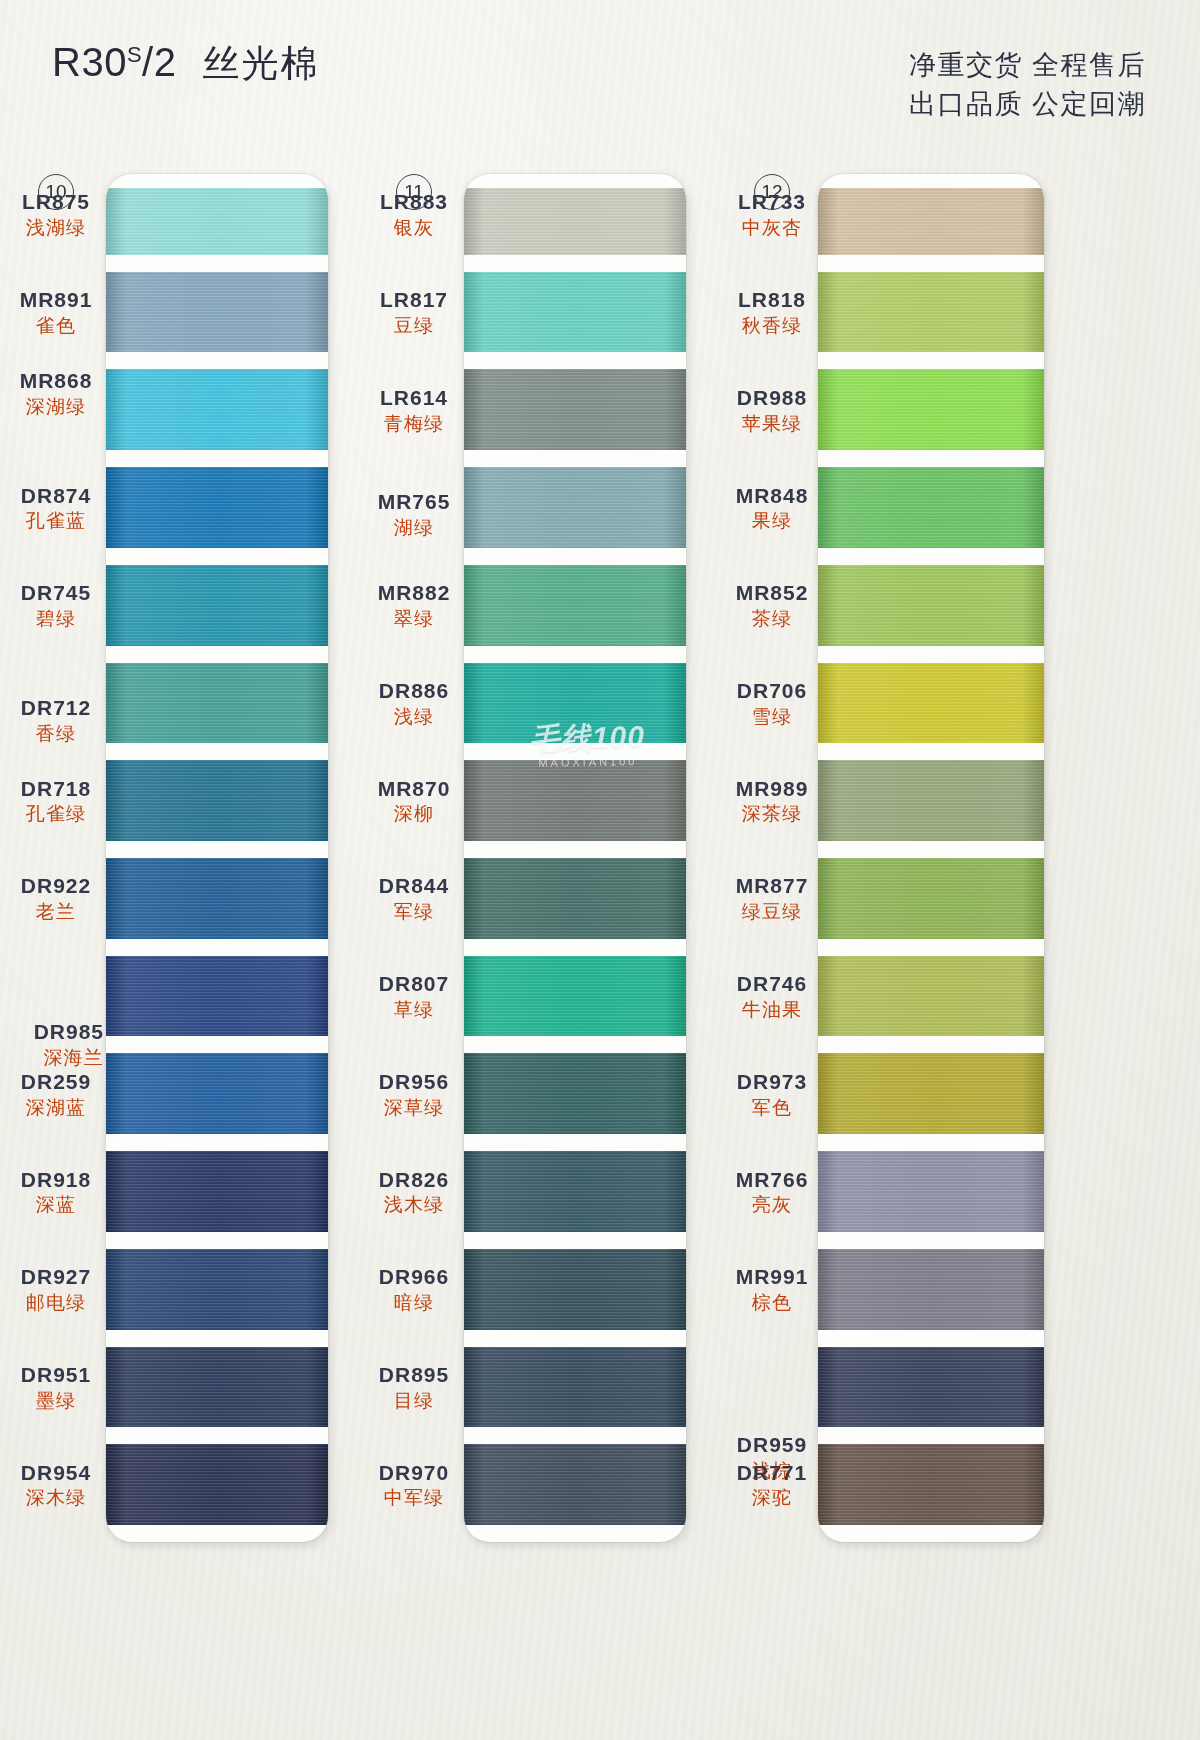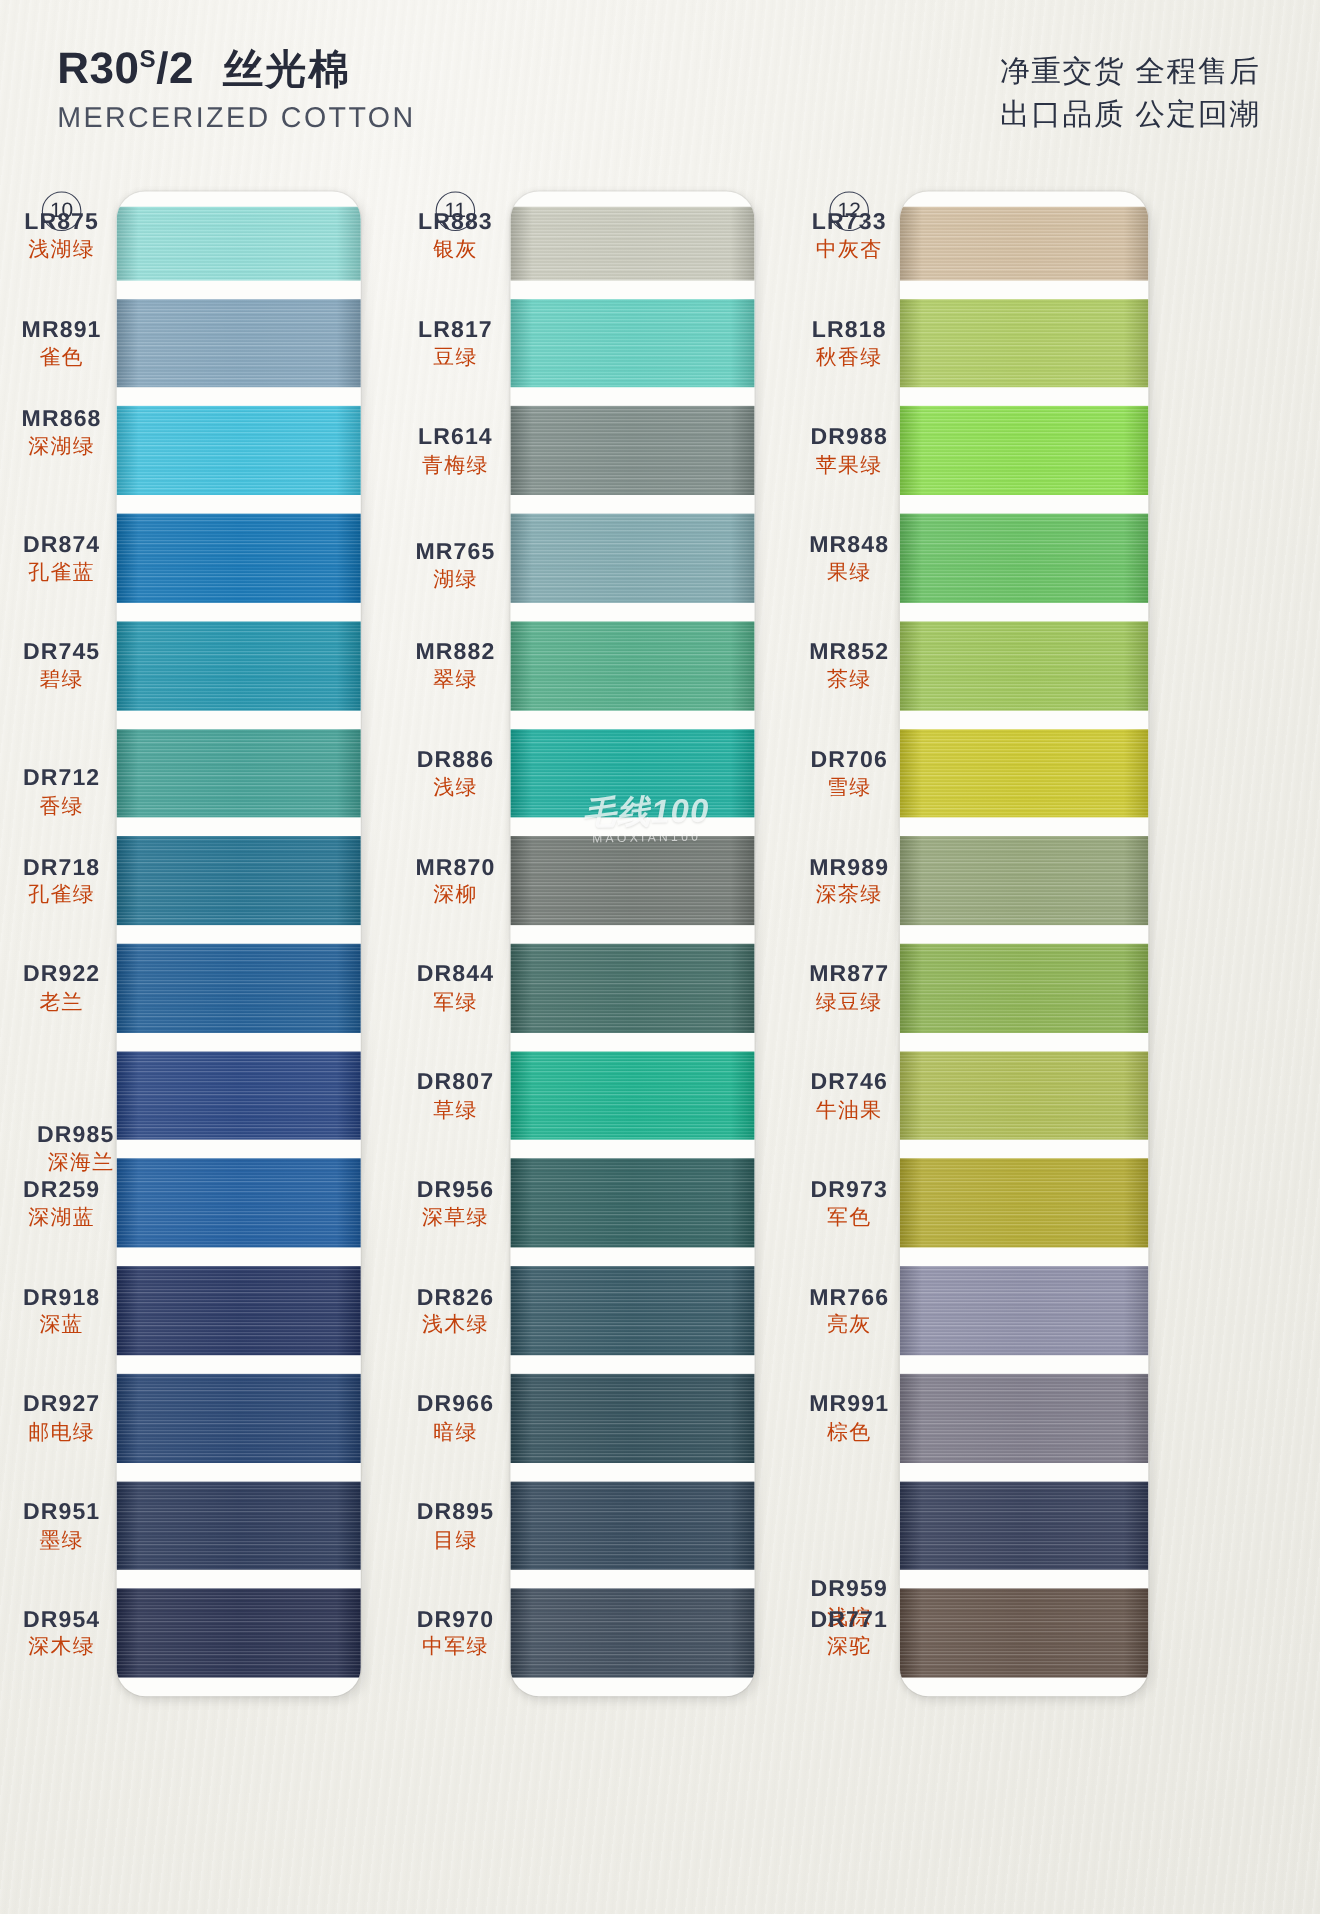--- a/index.html
+++ b/index.html
@@ -23,21 +23,21 @@
     content:"";position:absolute;inset:0;
     background:
       repeating-linear-gradient(96deg, rgba(255,255,255,0.30) 0px, rgba(255,255,255,0) 3px, rgba(0,0,0,0.012) 6px, rgba(255,255,255,0) 9px);
     opacity:.7;
   }
 
   
   .header{position:absolute;left:0;top:0;width:1200px;height:160px;}
   .title-block{position:absolute;left:52px;top:42px;}
   .title-main{
-    font-size:40px;letter-spacing:0.5px;font-weight:700;
+    font-size:40px;letter-spacing:0.5px;font-weight:400;
     color:#272b3a;line-height:1;white-space:nowrap;
   }
   .title-main .sup{font-size:22px;vertical-align:super;line-height:0;}
   .title-main .cn{margin-left:26px;font-size:37px;letter-spacing:2px;}
   .title-sub{
     margin-top:9px;font-size:26px;letter-spacing:2.2px;
     color:#4b5160;font-weight:300;
   }
   .header-right{
     position:absolute;right:54px;top:46px;text-align:right;
@@ -129,21 +129,20 @@
 </head>
 <body>
 
 <div class="paper-bg"></div>
 
 <div class="header">
   <div class="title-block">
     <div class="title-main">
       <span>R30</span><span class="sup">S</span><span>/2</span><span class="cn">丝光棉</span>
     </div>
-    <div class="title-sub">MERCERIZED COTTON</div>
   </div>
   <div class="header-right">
     <div>净重交货  全程售后</div>
     <div>出口品质  公定回潮</div>
   </div>
 </div>
 
 <div class="columns" id="columns">
     <div class="column col-0">
       <div class="col-number">

